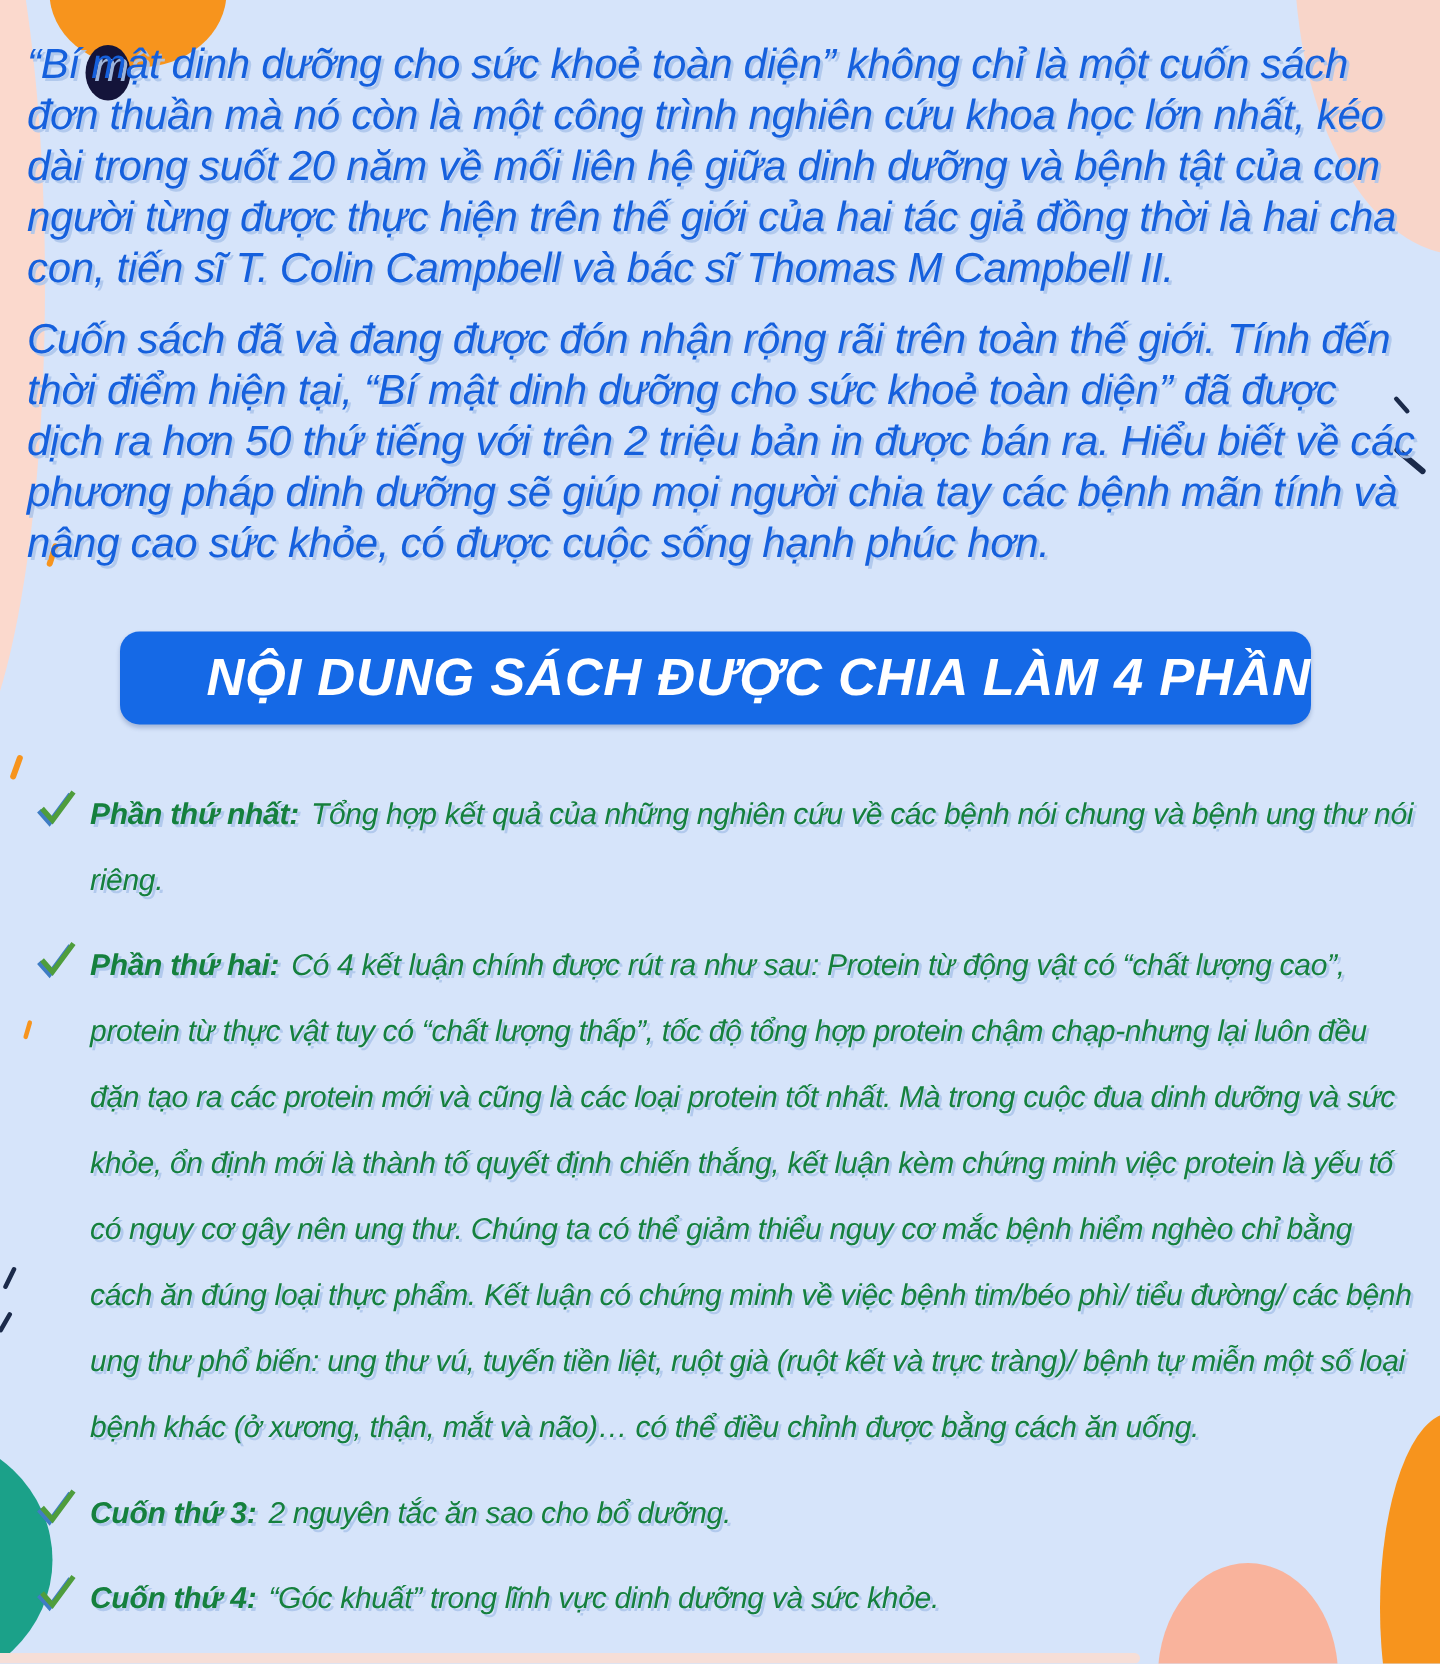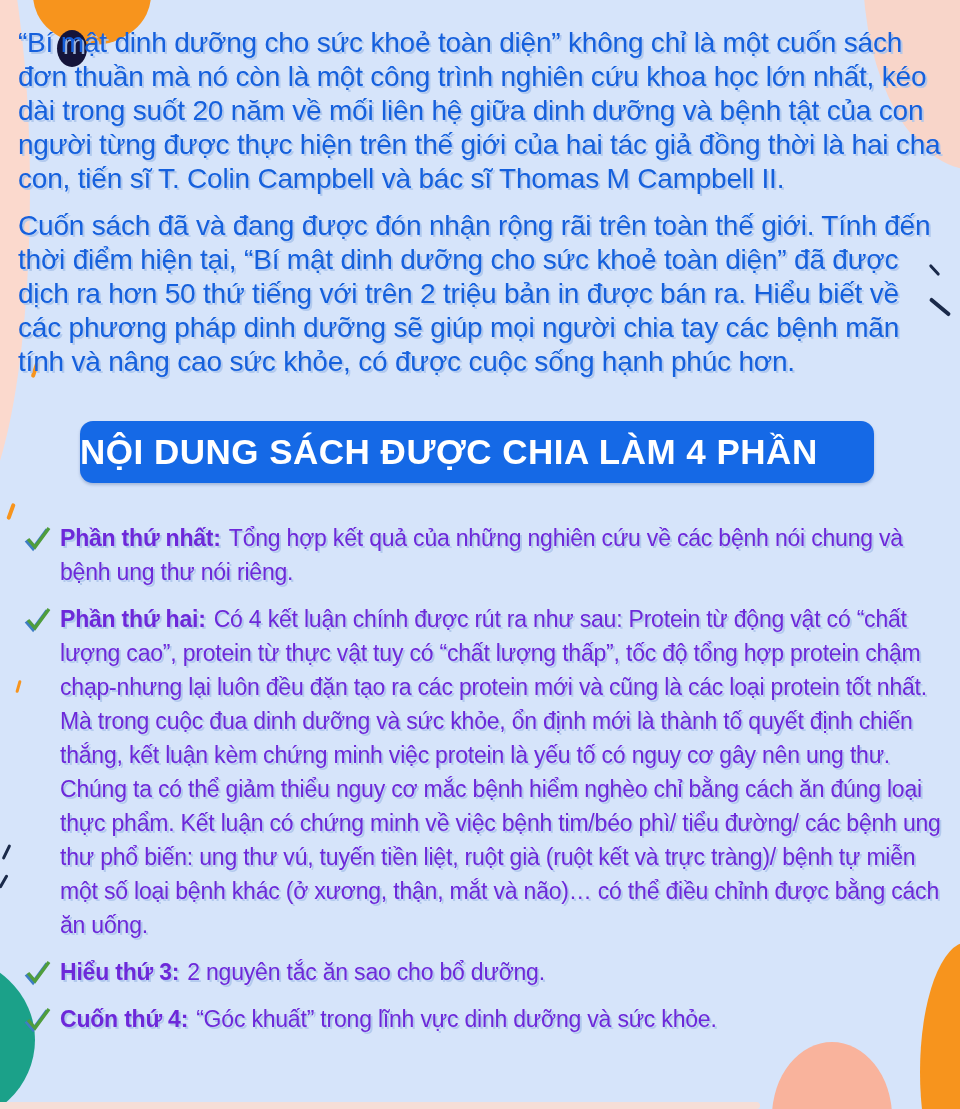--- a/index.html
+++ b/index.html
@@ -22,38 +22,38 @@
   .mark.orange{background:#f7941d;}
   .mark.navy{background:#1b2a4a;}
   .m1{left:33px;top:362px;width:4px;height:16px;transform:rotate(18deg);}
   .m2{left:9px;top:503px;width:4px;height:17px;transform:rotate(20deg);}
   .m3{left:17px;top:680px;width:3px;height:13px;transform:rotate(16deg);}
   .m4{left:5px;top:844px;width:3px;height:16px;transform:rotate(26deg);}
   .m5{left:2px;top:874px;width:3px;height:15px;transform:rotate(30deg);}
   .m6{left:933px;top:263px;width:3px;height:14px;transform:rotate(-42deg);}
   .m7{left:938px;top:294px;width:4px;height:26px;transform:rotate(-50deg);}
   
-  .content{position:relative;z-index:2;padding:26px 12px 0 18px;}
+  .content{position:relative;z-index:2;padding:26px 12px 0 18px;font-style:italic;}
   .para{
     margin:0 0 13px 0;font-size:28px;line-height:34px;letter-spacing:-0.2px;
     color:#1560dd;text-shadow:2px 2px 0 rgba(173,197,235,0.9);
   }
   .banner{
     margin:42px 0 0 62px;width:794px;height:62px;border-radius:13px;
-    background:#1569e6;display:flex;align-items:center;justify-content:flex-start;
+    background:#1569e6;display:flex;align-items:center;justify-content:flex-end;
     box-shadow:0 2px 3px rgba(20,50,120,0.25);
   }
   .banner span{
     color:#ffffff;font-size:35px;font-weight:700;letter-spacing:0.5px;white-space:nowrap;
   }
   .points{margin-top:38px;}
   .point{
     position:relative;padding:0 4px 0 42px;margin-bottom:13px;
-    font-size:23px;line-height:34px;letter-spacing:-0.2px;
-    color:#6d28d9;text-shadow:2px 2px 0 rgba(173,197,235,0.9);
+    font-size:20px;line-height:44px;letter-spacing:-0.2px;
+    color:#15803d;text-shadow:2px 2px 0 rgba(173,197,235,0.9);
   }
   .point .lbl{font-weight:700;margin-right:8px;}
   .check{position:absolute;left:6px;top:3px;width:30px;height:30px;}
 </style>
 </head>
 <body>
 
 <div class="blob blob-pink-left"></div>
 <div class="blob blob-pink-topright"></div>
 <div class="blob blob-orange-top"></div>
@@ -96,21 +96,21 @@
         <path d="M4 15 L11 23 L25 4" stroke="#4f9d3c" stroke-width="3.4" fill="none"></path>
       </svg>
       <span class="lbl">Phần thứ hai:</span><span>Có 4 kết luận chính được rút ra như sau: Protein từ động vật có “chất lượng cao”, protein từ thực vật tuy có “chất lượng thấp”, tốc độ tổng hợp protein chậm chạp-nhưng lại luôn đều đặn tạo ra các protein mới và cũng là các loại protein tốt nhất. Mà trong cuộc đua dinh dưỡng và sức khỏe, ổn định mới là thành tố quyết định chiến thắng, kết luận kèm chứng minh việc protein là yếu tố có nguy cơ gây nên ung thư. Chúng ta có thể giảm thiểu nguy cơ mắc bệnh hiểm nghèo chỉ bằng cách ăn đúng loại thực phẩm. Kết luận có chứng minh về việc bệnh tim/béo phì/ tiểu đường/ các bệnh ung thư phổ biến: ung thư vú, tuyến tiền liệt, ruột già (ruột kết và trực tràng)/ bệnh tự miễn một số loại bệnh khác (ở xương, thận, mắt và não)… có thể điều chỉnh được bằng cách ăn uống.</span>
     </div>
 
     <div class="point">
       <svg class="check" viewBox="0 0 30 30">
         <path d="M4 15 L11 23 L25 4" stroke="#3f7dc4" stroke-width="3.4" fill="none" transform="translate(-2,1.5)"></path>
         <path d="M4 15 L11 23 L25 4" stroke="#4f9d3c" stroke-width="3.4" fill="none"></path>
       </svg>
-      <span class="lbl">Hiểu thứ 3:</span><span>2 nguyên tắc ăn sao cho bổ dưỡng.</span>
+      <span class="lbl">Cuốn thứ 3:</span><span>2 nguyên tắc ăn sao cho bổ dưỡng.</span>
     </div>
 
     <div class="point">
       <svg class="check" viewBox="0 0 30 30">
         <path d="M4 15 L11 23 L25 4" stroke="#3f7dc4" stroke-width="3.4" fill="none" transform="translate(-2,1.5)"></path>
         <path d="M4 15 L11 23 L25 4" stroke="#4f9d3c" stroke-width="3.4" fill="none"></path>
       </svg>
       <span class="lbl">Cuốn thứ 4:</span><span>“Góc khuất” trong lĩnh vực dinh dưỡng và sức khỏe.</span>
     </div>
 

